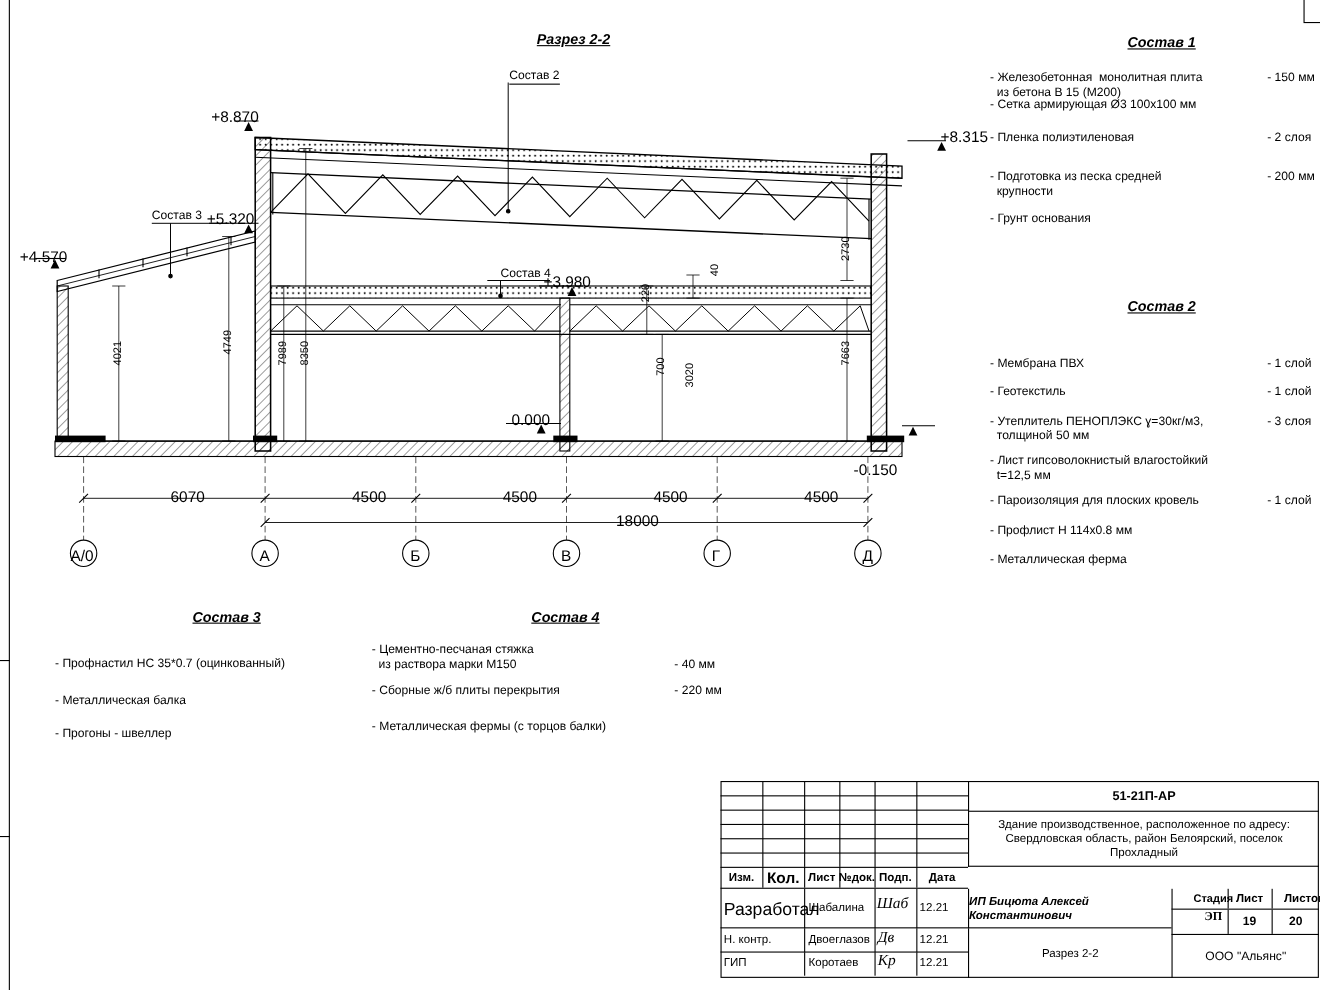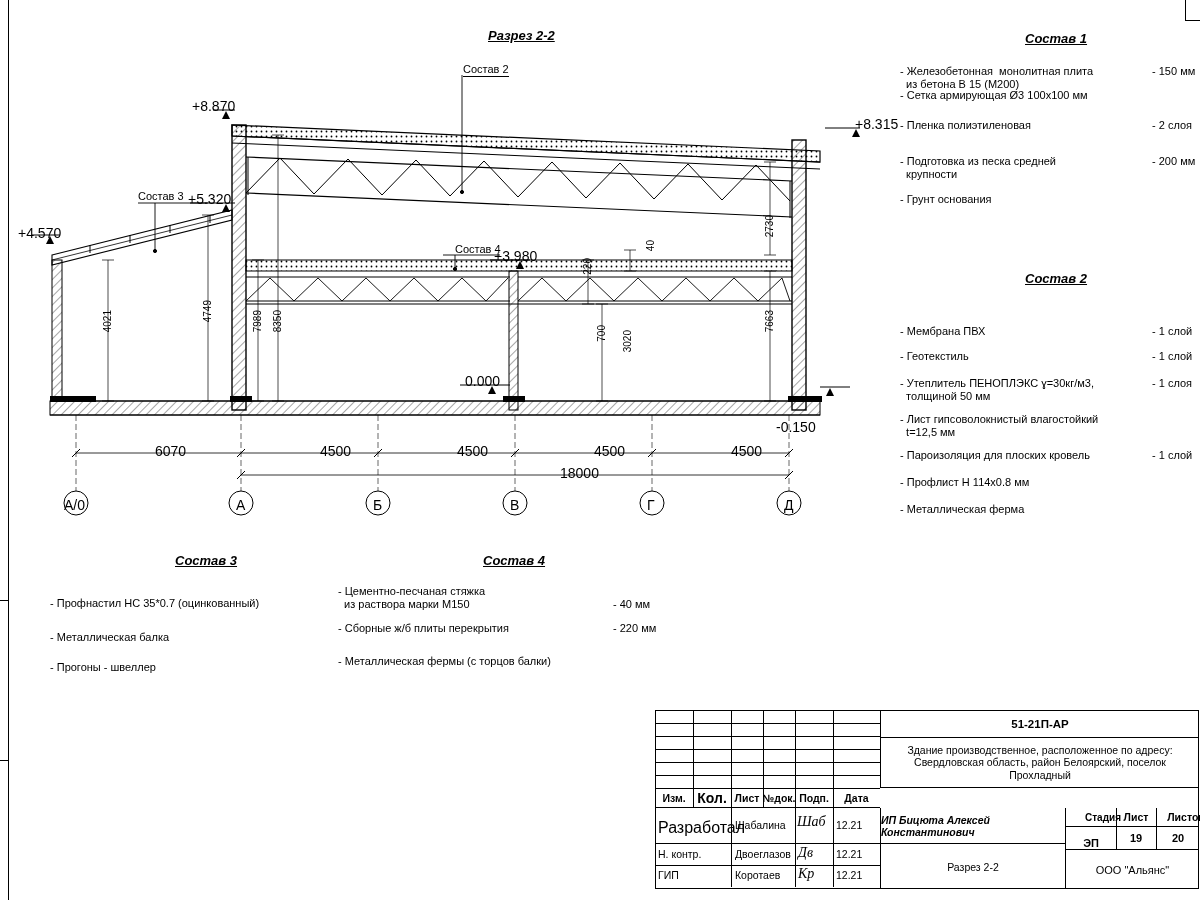--- a/index.html
+++ b/index.html
@@ -267,21 +267,21 @@
     <span class="specline2" style="white-space:pre;">- Мембрана ПВХ</span>
     <span class="specline" style="position:absolute; left:252px; top:0;">- 1 слой</span>
   </div>
   <div style="position:relative; height:27px;">
     <span class="specline2" style="white-space:pre;">- Геотекстиль</span>
     <span class="specline" style="position:absolute; left:252px; top:0;">- 1 слой</span>
   </div>
   <div style="position:relative; height:36px;">
     <span class="specline2" style="white-space:pre;">- Утеплитель ПЕНОПЛЭКС ɣ=30кг/м3,
   толщиной 50 мм</span>
-    <span class="specline" style="position:absolute; left:252px; top:0;">- 1 слоя</span>
+    <span class="specline" style="position:absolute; left:252px; top:0;">- 3 слоя</span>
   </div>
   <div style="position:relative; height:36px;">
     <span class="specline2" style="white-space:pre;">- Лист гипсоволокнистый влагостойкий
   t=12,5 мм</span>
     <span class="specline" style="position:absolute; left:252px; top:0;"></span>
   </div>
   <div style="position:relative; height:27px;">
     <span class="specline2" style="white-space:pre;">- Пароизоляция для плоских кровель</span>
     <span class="specline" style="position:absolute; left:252px; top:0;">- 1 слой</span>
   </div>
@@ -423,21 +423,21 @@
         <span style="font-weight:bold;font-size:10.5px;">Лист</span>
       </div>
     <div class="abs" style="left:90px;top:0;width:60px;height:18px;display:flex;align-items:center;justify-content:center;">
         <span style="font-weight:bold;font-size:10.5px;">Листов</span>
       </div>
     <div class="abs" style="left:50px;top:0;width:1px;height:18px;background:#000;"></div>
     <div class="abs" style="left:90px;top:0;width:1px;height:18px;background:#000;"></div>
   </div>
 
   <div class="abs" style="left:410px; top:117px; width:134px; height:23px; border-left:1px solid #000; border-bottom:1px solid #000; box-sizing:border-box;">
-    <div class="abs" style="left:0;top:0;width:50px;height:22px;display:flex;align-items:flex-end;justify-content:center;">
+    <div class="abs" style="left:12px;top:0;width:50px;height:22px;display:flex;align-items:flex-start;justify-content:center;font-family:Liberation Serif, serif;">
         <span style="font-weight:bold;font-size:11px;">ЭП</span>
       </div>
     <div class="abs" style="left:50px;top:0;width:40px;height:22px;display:flex;align-items:center;justify-content:center;">
         <span style="font-weight:bold;font-size:11px;">19</span>
       </div>
     <div class="abs" style="left:90px;top:0;width:44px;height:22px;display:flex;align-items:center;justify-content:center;">
         <span style="font-weight:bold;font-size:11px;">20</span>
       </div>
     <div class="abs" style="left:50px;top:0;width:1px;height:22px;background:#000;"></div>
     <div class="abs" style="left:90px;top:0;width:1px;height:22px;background:#000;"></div>

